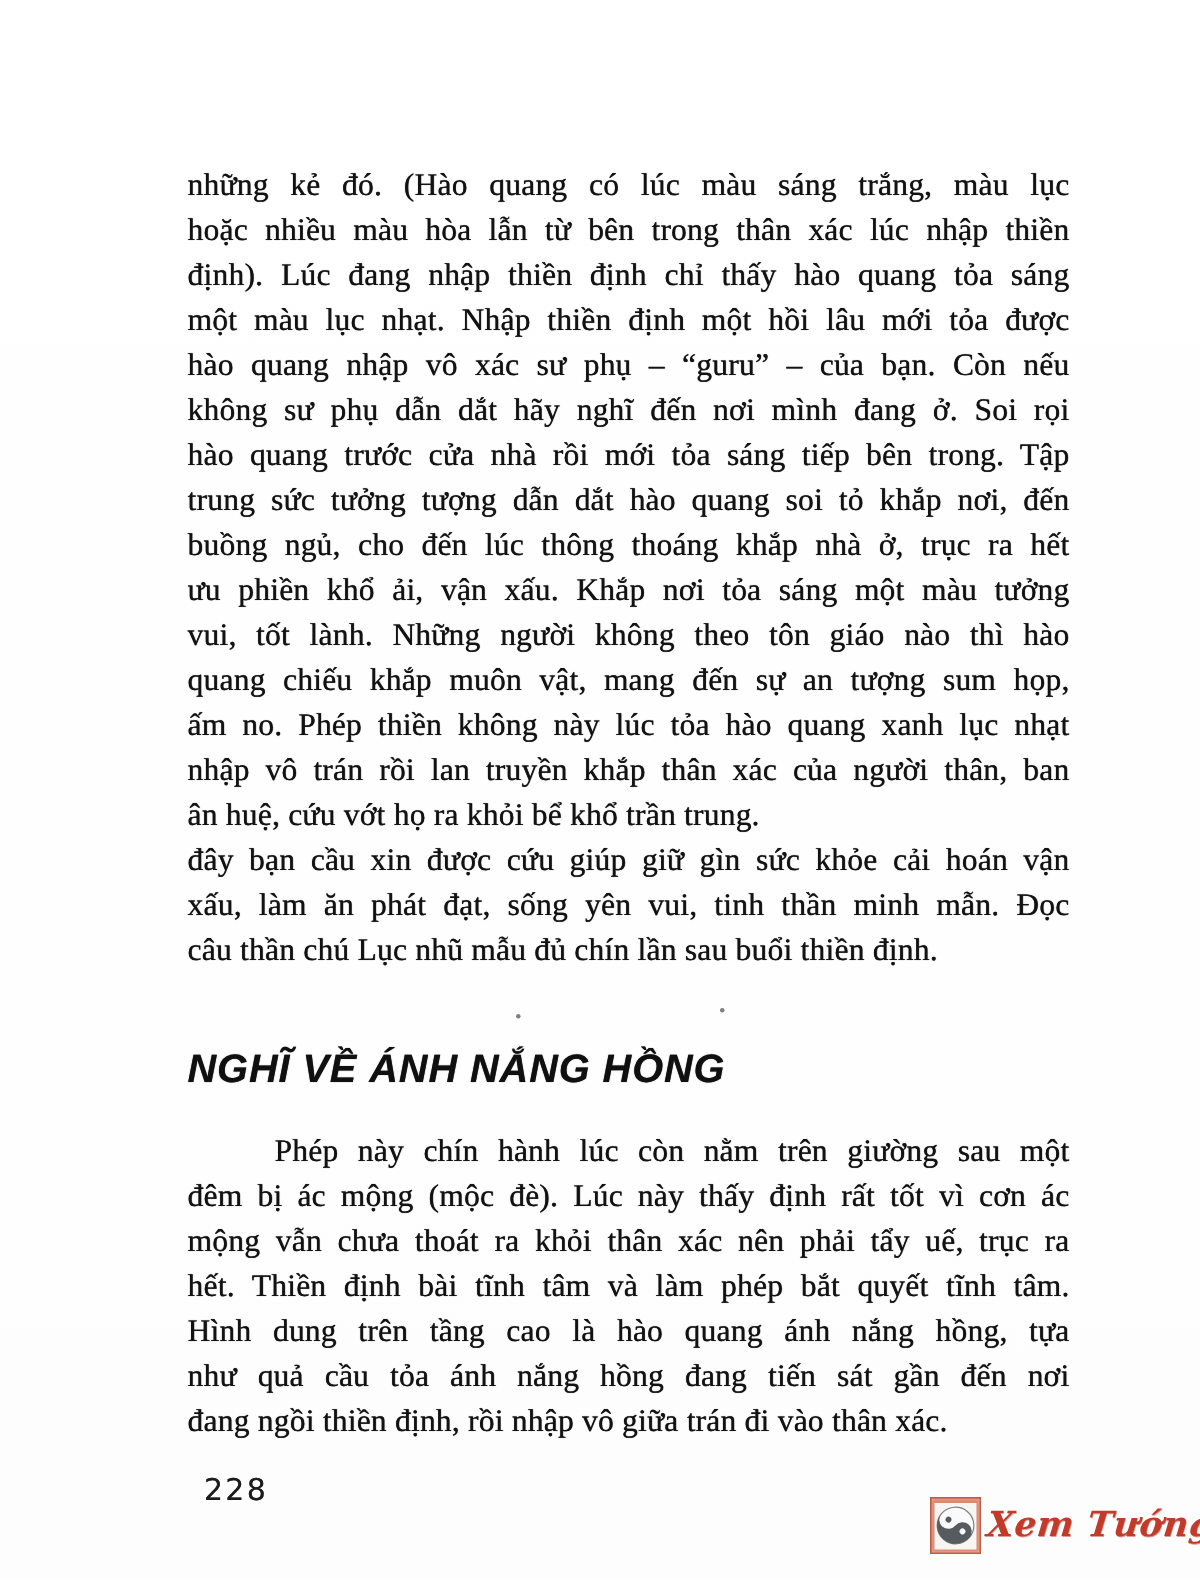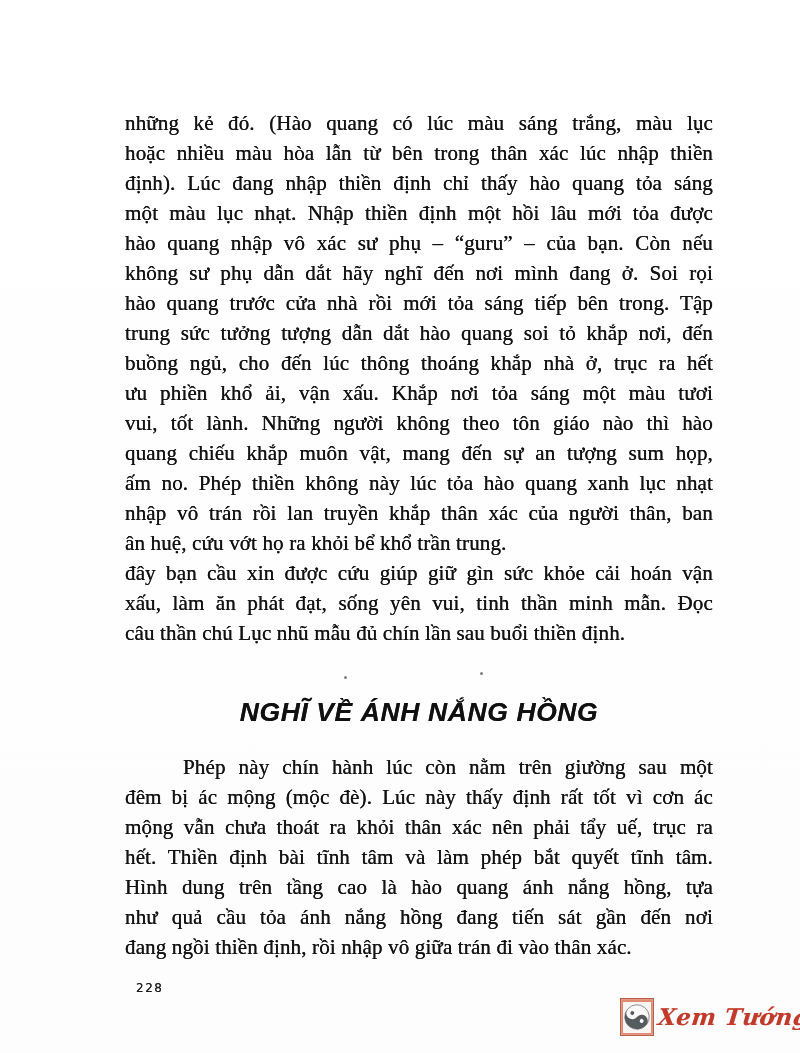--- a/index.html
+++ b/index.html
@@ -36,35 +36,35 @@
     text-align-last: justify;
     white-space: pre-wrap;
     overflow: visible;
   }
   .line.last { text-align-last: left; }
   .line.indent { text-indent: 58px; }
   .section-heading {
     margin: 46px 0 22px 0;
     height: 36px;
     line-height: 36px;
-    text-align: center;
+    text-align: left;
     font-family: "Liberation Sans", sans-serif;
     font-style: italic;
     font-weight: bold;
     font-size: 26.5px;
     letter-spacing: 0.6px;
     color: #101010;
     text-shadow: 0 0 0.6px rgba(10,10,10,0.8);
   }
   .page-number {
     position: absolute;
     left: 136px;
     top: 981px;
     font-family: "DejaVu Sans", sans-serif;
-    font-size: 12px;
+    font-size: 20px;
     font-weight: 500;
     letter-spacing: 1.5px;
     color: #1c1c1c;
     text-shadow: 0 0 0.4px rgba(0,0,0,0.7);
   }
   .scan-speck {
     position: absolute;
     width: 3px;
     height: 3px;
     border-radius: 50%;
@@ -121,21 +121,21 @@
     <div class="paragraph">
         <div class="line">những kẻ đó. (Hào quang có lúc màu sáng trắng, màu lục</div>
         <div class="line">hoặc nhiều màu hòa lẫn từ bên trong thân xác lúc nhập thiền</div>
         <div class="line">định). Lúc đang nhập thiền định chỉ thấy hào quang tỏa sáng</div>
         <div class="line">một màu lục nhạt. Nhập thiền định một hồi lâu mới tỏa được</div>
         <div class="line">hào quang nhập vô xác sư phụ – “guru” – của bạn. Còn nếu</div>
         <div class="line">không sư phụ dẫn dắt hãy nghĩ đến nơi mình đang ở. Soi rọi</div>
         <div class="line">hào quang trước cửa nhà rồi mới tỏa sáng tiếp bên trong. Tập</div>
         <div class="line">trung sức tưởng tượng dẫn dắt hào quang soi tỏ khắp nơi, đến</div>
         <div class="line">buồng ngủ, cho đến lúc thông thoáng khắp nhà ở, trục ra hết</div>
-        <div class="line">ưu phiền khổ ải, vận xấu. Khắp nơi tỏa sáng một màu tươi</div>
+        <div class="line">ưu phiền khổ ải, vận xấu. Khắp nơi tỏa sáng một màu tưởng</div>
         <div class="line">vui, tốt lành. Những người không theo tôn giáo nào thì hào</div>
         <div class="line">quang chiếu khắp muôn vật, mang đến sự an tượng sum họp,</div>
         <div class="line">ấm no. Phép thiền không này lúc tỏa hào quang xanh lục nhạt</div>
         <div class="line">nhập vô trán rồi lan truyền khắp thân xác của người thân, ban</div>
         <div class="line last">ân huệ, cứu vớt họ ra khỏi bể khổ trần trung.</div>
       </div>
     <div class="paragraph">
         <div class="line">đây bạn cầu xin được cứu giúp giữ gìn sức khỏe cải hoán vận</div>
         <div class="line">xấu, làm ăn phát đạt, sống yên vui, tinh thần minh mẫn. Đọc</div>
         <div class="line last">câu thần chú Lục nhũ mẫu đủ chín lần sau buổi thiền định.</div>

